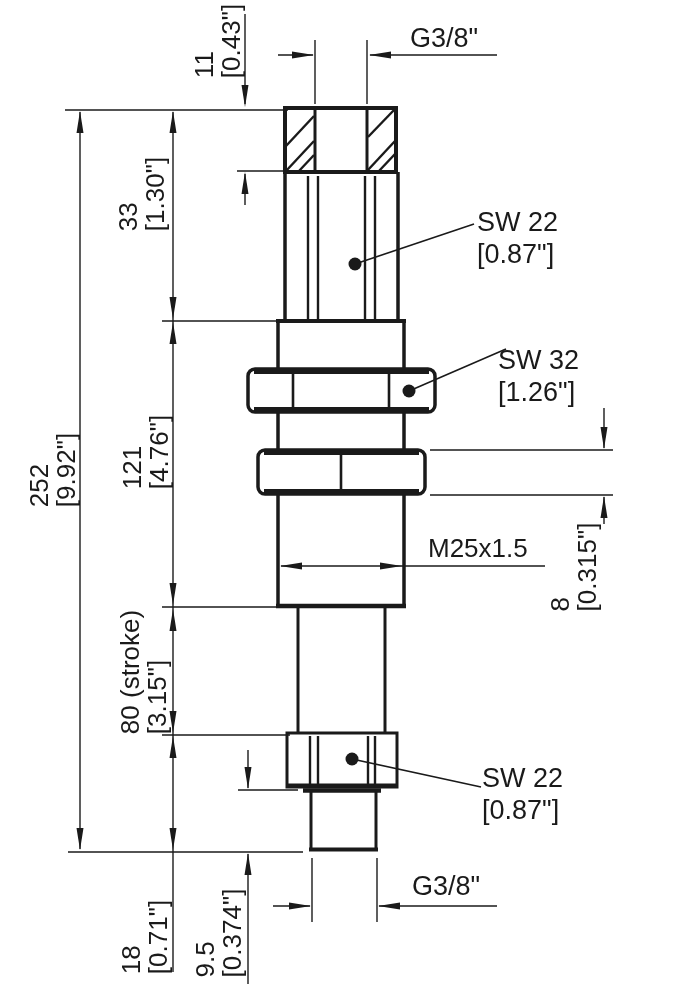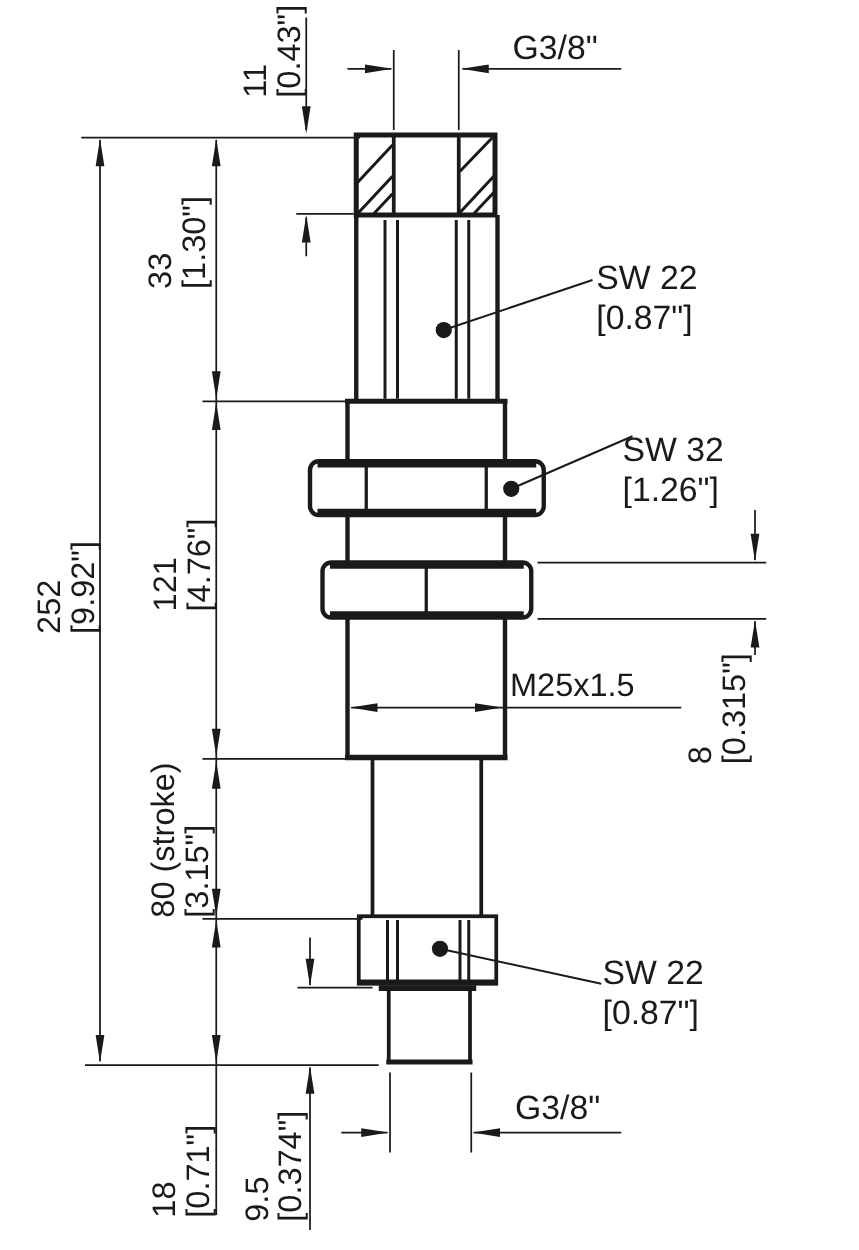--- a/index.html
+++ b/index.html
@@ -192,20 +192,20 @@
 
   <div class="hlabel" style="left:410px;top:22px;">G3/8"</div>
   <div class="hlabel" style="left:477px;top:206px;">
     <div>SW 22</div>
     <div>[0.87"]</div>
   </div>
   <div class="hlabel" style="left:498px;top:332px;margin-top:12px;">
     <div>SW 32</div>
     <div>[1.26"]</div>
   </div>
-  <div class="hlabel" style="left:408px;top:532px;font-size:26px;">M25x1.5</div>
+  <div class="hlabel" style="left:428px;top:532px;font-size:26px;">M25x1.5</div>
   <div class="hlabel" style="left:482px;top:762px;">
     <div>SW 22</div>
     <div>[0.87"]</div>
   </div>
   <div class="hlabel" style="left:412px;top:870px;">G3/8"</div>
 
 </div>
 
 </body></html>

